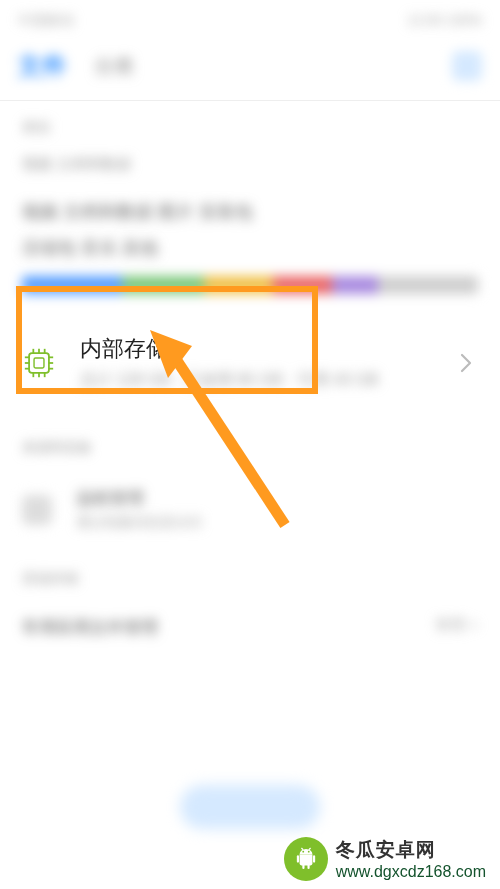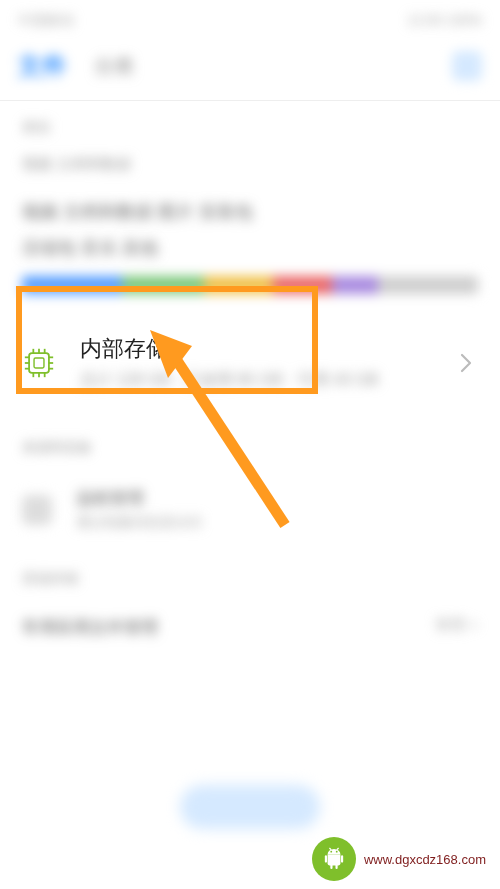--- a/index.html
+++ b/index.html
@@ -96,21 +96,21 @@
     display: flex; align-items: center; gap: 8px;
     padding: 8px 14px;
   }
   .wm-badge {
     width: 44px; height: 44px; border-radius: 50%;
     background: #7fbf2b; display: flex; align-items: center; justify-content: center;
   }
   .wm-badge svg { width: 22px; height: 26px; }
   .wm-text { text-align: left; }
   .wm-text .cn { font-size: 19px; font-weight: 700; color: #333; letter-spacing: 1px; }
-  .wm-text .url { font-size: 13px; color: #7f1d1d; }
+  .wm-text .url { font-size: 16px; color: #14532d; }
 </style>
 </head>
 <body>
 
 <div class="status-bar">
   <span class="status-left blurred">中国移动</span>
   <span class="status-right blurred">12:00  100%</span>
 </div>
 
 <div class="tabs-row">
@@ -191,15 +191,16 @@
       <circle cx="15" cy="6" r="1" fill="#7fbf2b"></circle>
       <line x1="7" y1="2" x2="9" y2="4" stroke="#ffffff" stroke-width="1.4"></line>
       <line x1="17" y1="2" x2="15" y2="4" stroke="#ffffff" stroke-width="1.4"></line>
       <rect x="2" y="10" width="2.4" height="8" rx="1.2" fill="#ffffff"></rect>
       <rect x="19.6" y="10" width="2.4" height="8" rx="1.2" fill="#ffffff"></rect>
       <rect x="8" y="20" width="2.4" height="5" rx="1.2" fill="#ffffff"></rect>
       <rect x="13.6" y="20" width="2.4" height="5" rx="1.2" fill="#ffffff"></rect>
     </svg>
   </div>
   <div class="wm-text">
+    <div class="cn">冬瓜安卓网</div>
     <div class="url">www.dgxcdz168.com</div>
   </div>
 </div>
 
 </body></html>

